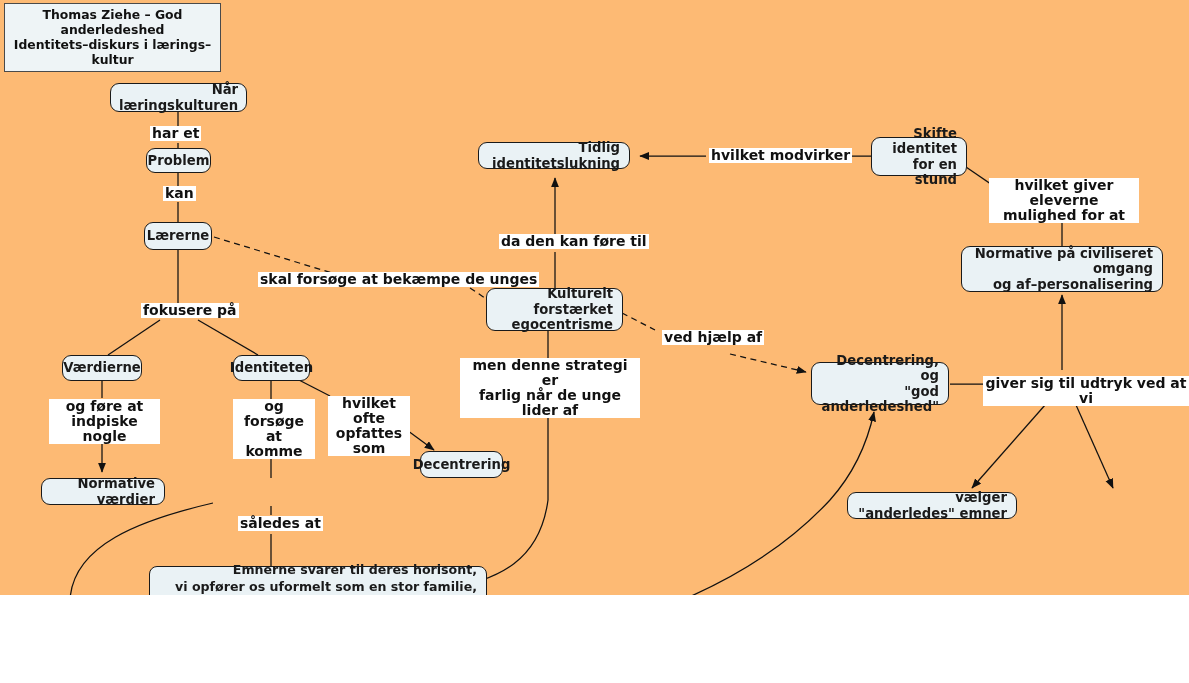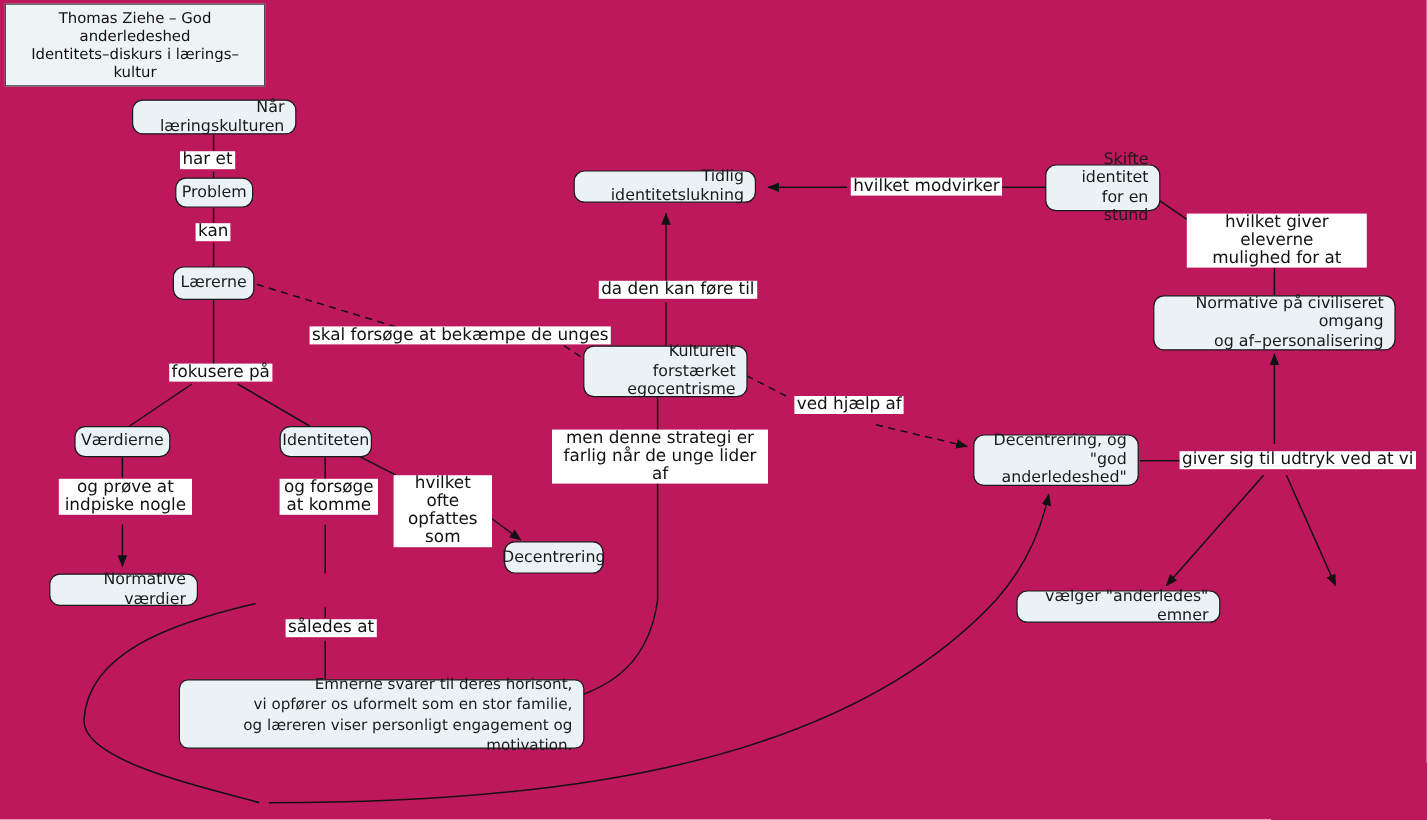--- a/index.html
+++ b/index.html
@@ -6,23 +6,24 @@
     margin: 0;
     padding: 0;
     background: #ffffff;
   }
   body {
     font-family: "DejaVu Sans", "Liberation Sans", sans-serif;
   }
   #canvas {
     position: relative;
     width: 1189px;
-    height: 683px;
-    background: #be185d;
+    height: 595px;
+    background: #fdba74;
     overflow: hidden;
+    font-weight: bold;
   }
   #edges {
     position: absolute;
     left: 0;
     top: 0;
     width: 1189px;
     height: 683px;
     pointer-events: none;
   }
   .node {
@@ -182,21 +183,21 @@
 
 
   <div class="edge-label" style="left:150px; top:126px;">har et</div>
 
   <div class="edge-label" style="left:163px; top:186px;">kan</div>
 
   <div class="edge-label" style="left:141px; top:303px;">fokusere på</div>
 
   <div class="edge-label" style="left:258px; top:272px;">skal forsøge at bekæmpe de unges</div>
 
-  <div class="edge-label" style="left:49px; top:399px; width:107px;">og prøve at
+  <div class="edge-label" style="left:49px; top:399px; width:107px;">og føre at
 indpiske nogle</div>
 
   <div class="edge-label" style="left:233px; top:399px; width:78px;">og forsøge
 at komme</div>
 
   <div class="edge-label" style="left:328px; top:396px; width:78px;">hvilket ofte
 opfattes som</div>
 
   <div class="edge-label" style="left:238px; top:516px;">således at</div>
 

